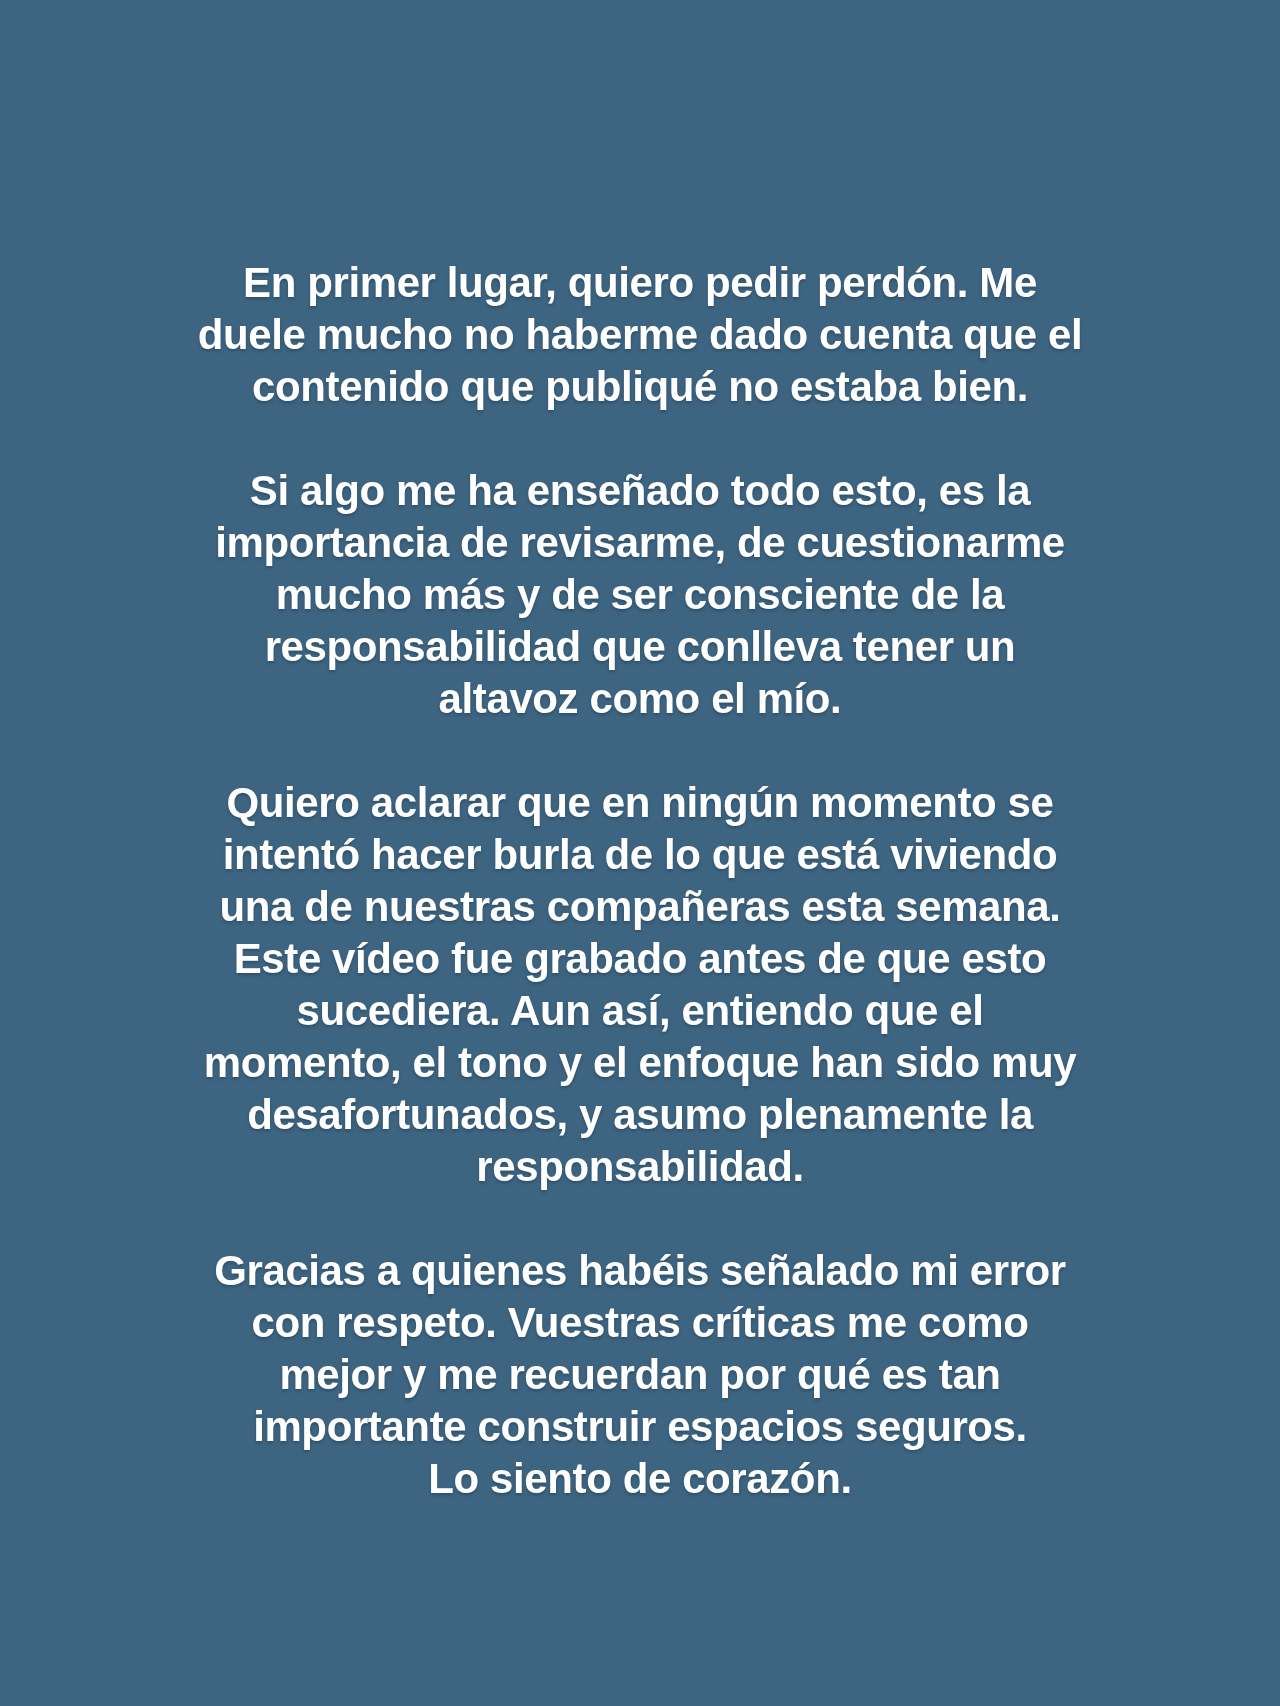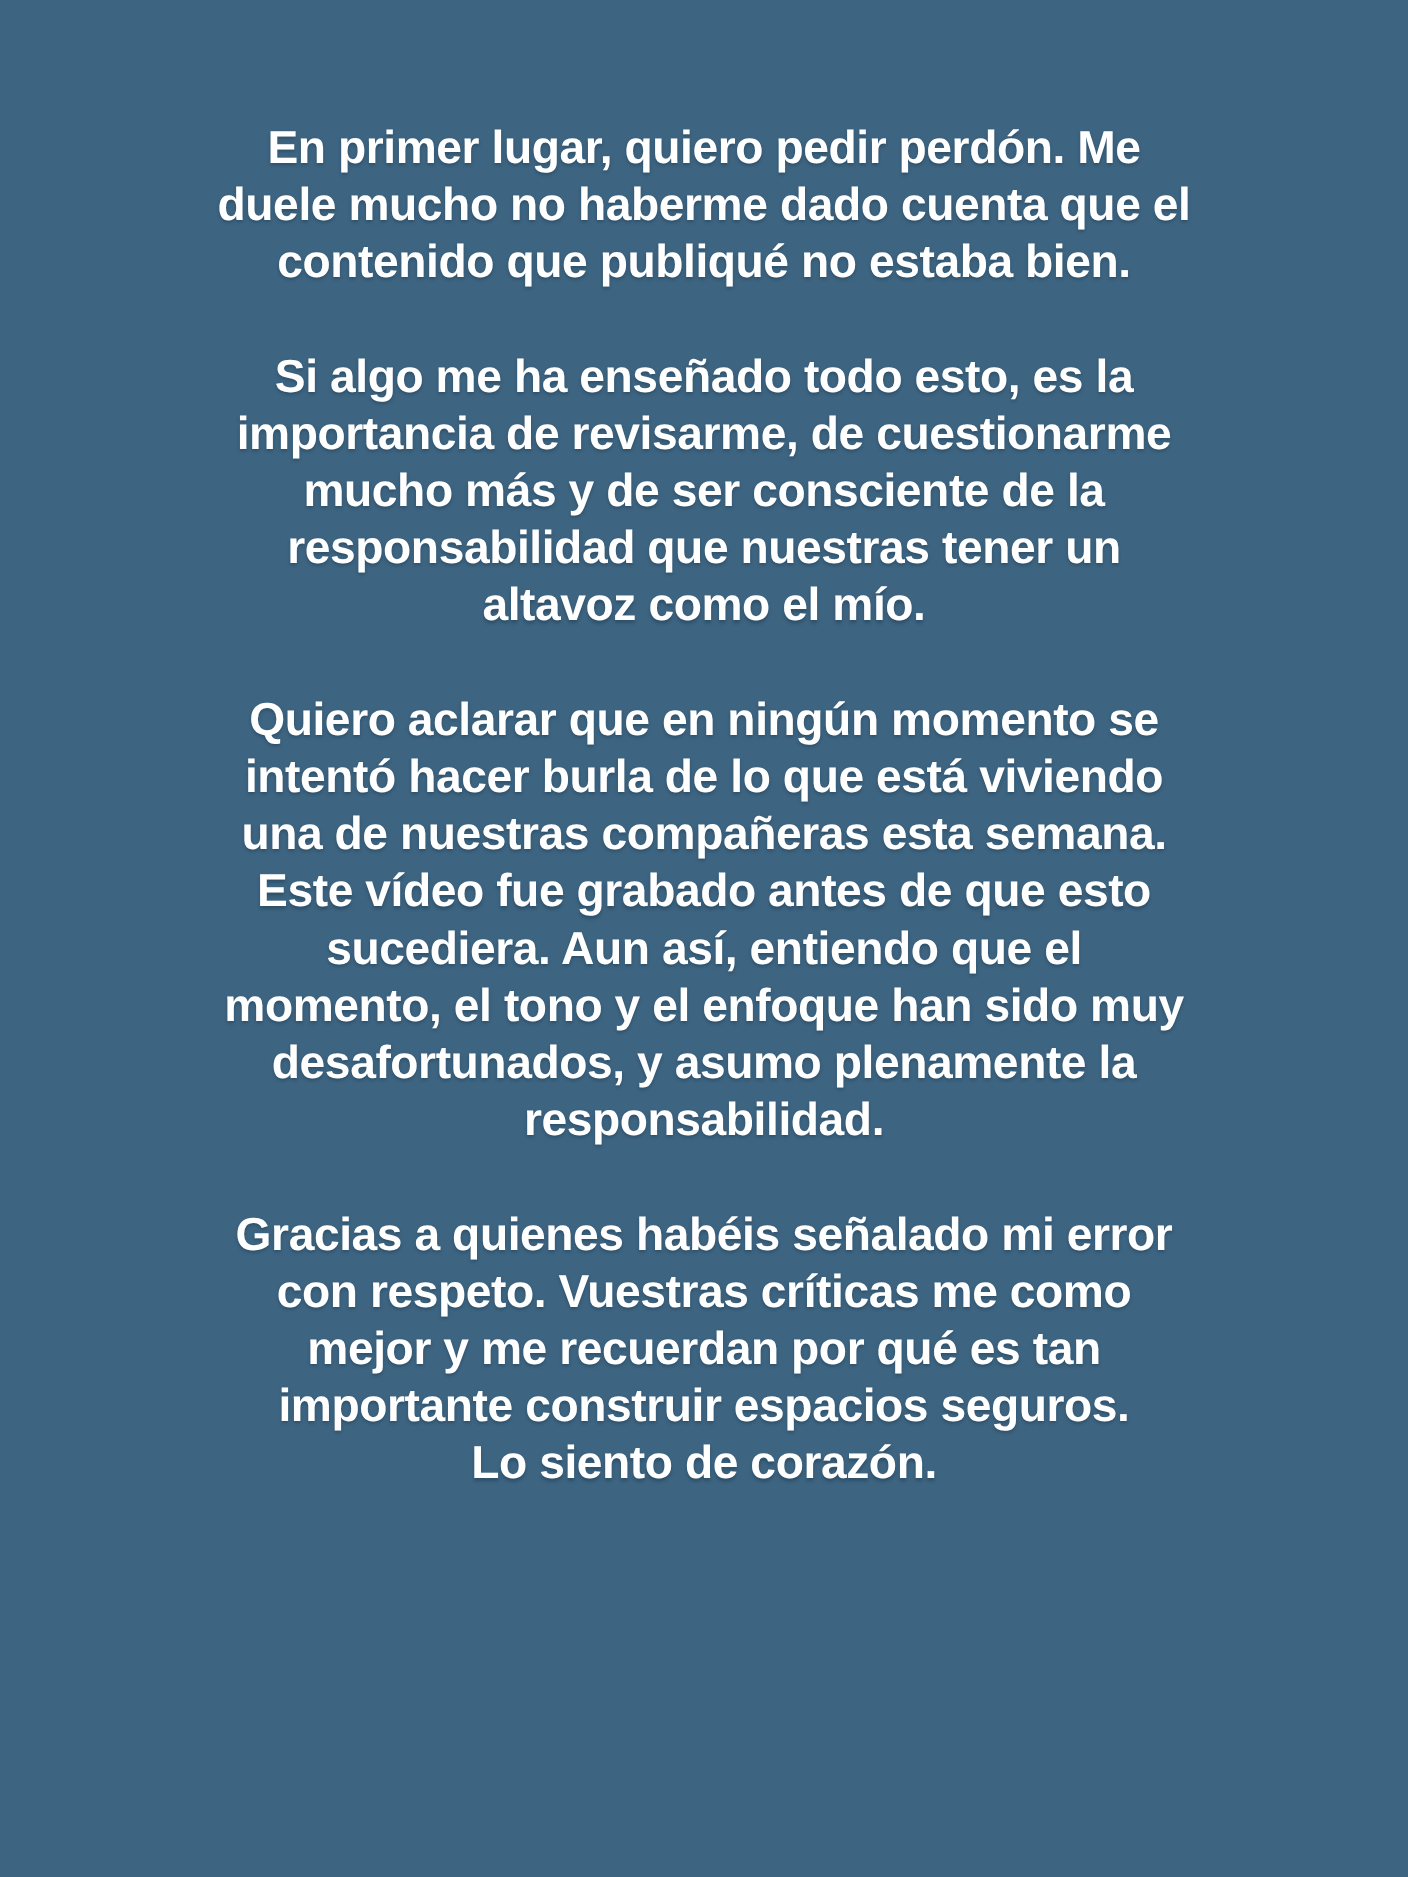--- a/index.html
+++ b/index.html
@@ -15,20 +15,21 @@
   }
   .story-canvas {
     position: relative;
     width: 1280px;
     height: 1706px;
     box-sizing: border-box;
     padding-top: 108px;
     display: flex;
     flex-direction: column;
     align-items: center;
+    justify-content: center;
   }
   .statement {
     width: 1100px;
     text-align: center;
   }
   .statement p {
     margin: 0 0 52px 0;
     color: var(--text-color, #FFFFFF);
     font-size: 42px;
     line-height: 52px;
@@ -42,21 +43,21 @@
 <body style="--bg-color: #3D6481; --text-color: #FFFFFF;">
 
 <div class="story-canvas">
   <div class="statement">
     <p>En primer lugar, quiero pedir perdón. Me
 duele mucho no haberme dado cuenta que el
 contenido que publiqué no estaba bien.</p>
     <p>Si algo me ha enseñado todo esto, es la
 importancia de revisarme, de cuestionarme
 mucho más y de ser consciente de la
-responsabilidad que nuestras tener un
+responsabilidad que conlleva tener un
 altavoz como el mío.</p>
     <p>Quiero aclarar que en ningún momento se
 intentó hacer burla de lo que está viviendo
 una de nuestras compañeras esta semana.
 Este vídeo fue grabado antes de que esto
 sucediera. Aun así, entiendo que el
 momento, el tono y el enfoque han sido muy
 desafortunados, y asumo plenamente la
 responsabilidad.</p>
     <p>Gracias a quienes habéis señalado mi error

